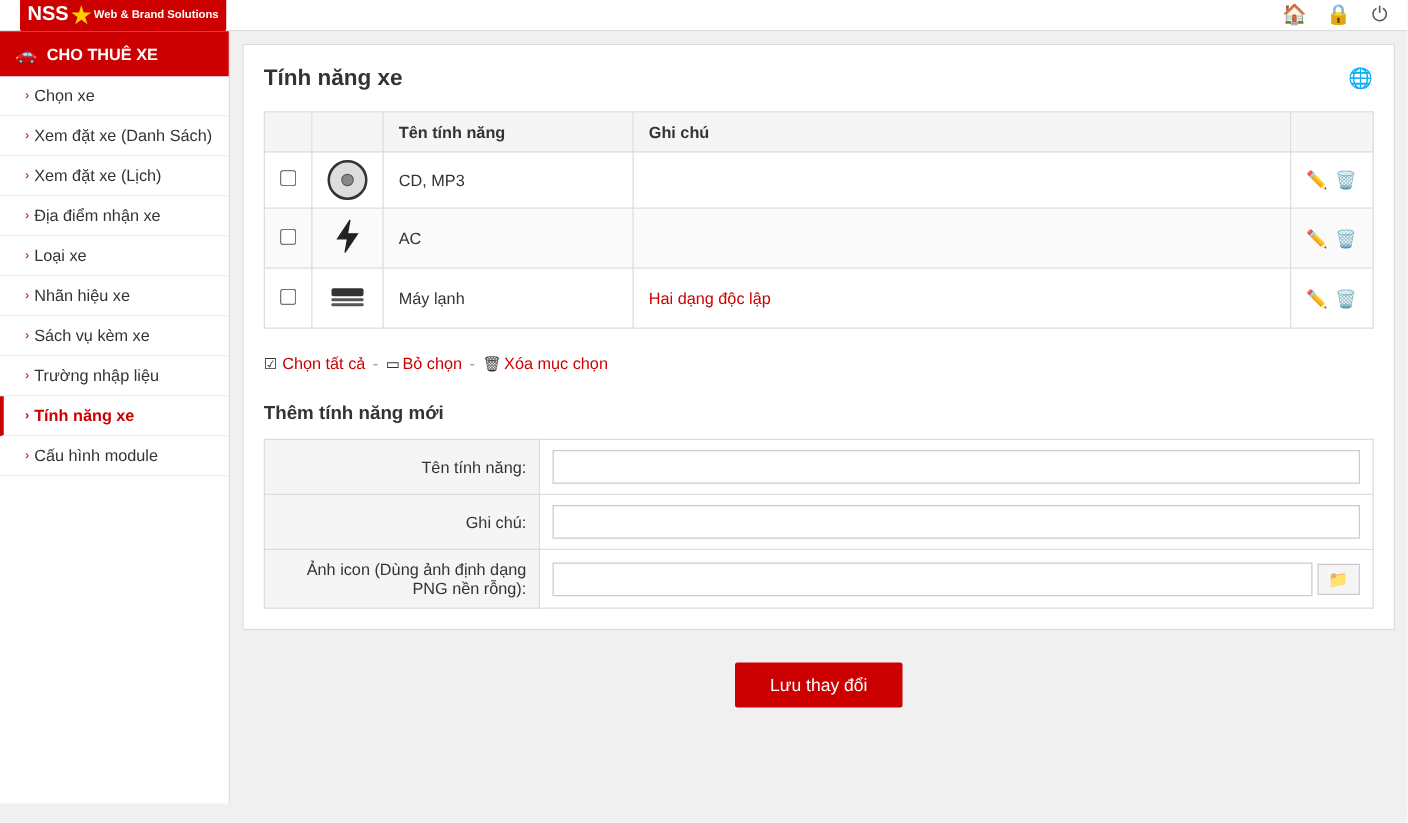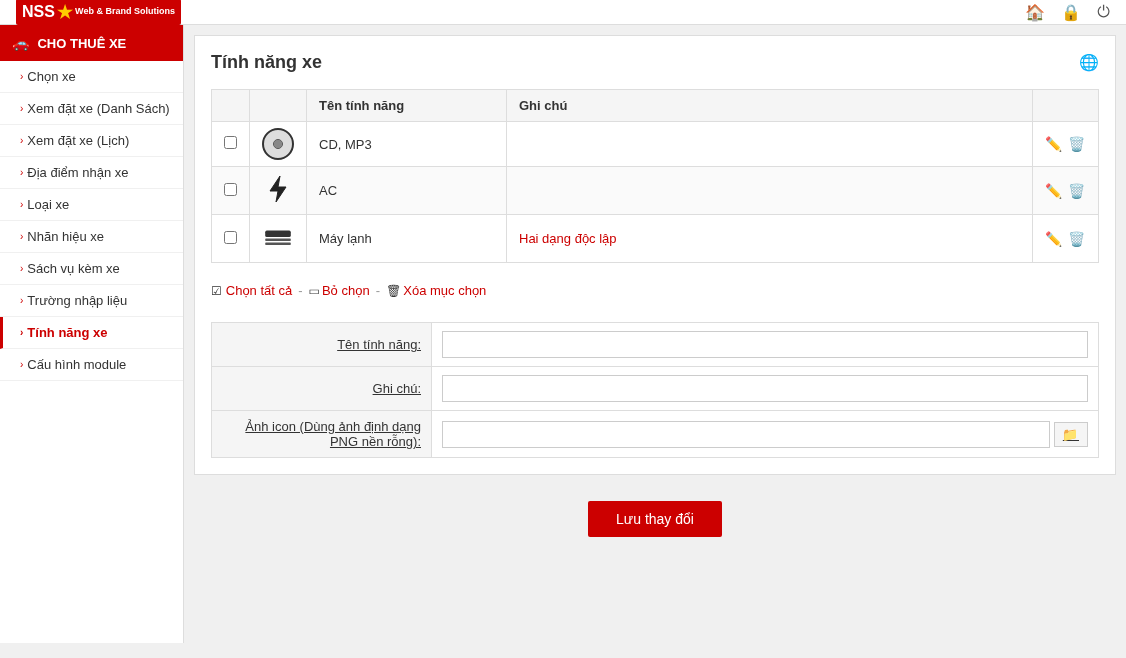--- a/index.html
+++ b/index.html
@@ -142,21 +142,20 @@
       margin-bottom: 12px;
     }
     .form-table {
       width: 100%;
       border-collapse: collapse;
     }
     .form-table tr td {
       padding: 8px 10px;
       border: 1px solid #ddd;
       vertical-align: middle;
-      text-decoration: underline;
     }
     .form-table .label-cell {
       background: #f5f5f5;
       text-align: right;
       width: 220px;
       font-size: 13px;
     }
     .form-table input[type="text"] {
       width: 100%;
       padding: 5px 8px;
@@ -360,20 +359,21 @@
         <span style="font-size:12px;margin-right:4px;">☑</span>
         <a href="#">Chọn tất cả</a>
         <span class="bulk-sep">-</span>
         <span style="font-size:12px;margin-right:2px;">▭</span>
         <a href="#">Bỏ chọn</a>
         <span class="bulk-sep">-</span>
         <span style="font-size:12px;margin-right:2px;">🗑</span>
         <a href="#">Xóa mục chọn</a>
       </div>
 
+      <div class="section-title">Thêm tính năng mới</div>
 
       <table class="form-table">
         <tbody>
             <tr>
           <td class="label-cell">Tên tính năng:</td>
           <td>
             <input type="text" style="">
           </td>
         </tr>
         <tr>

